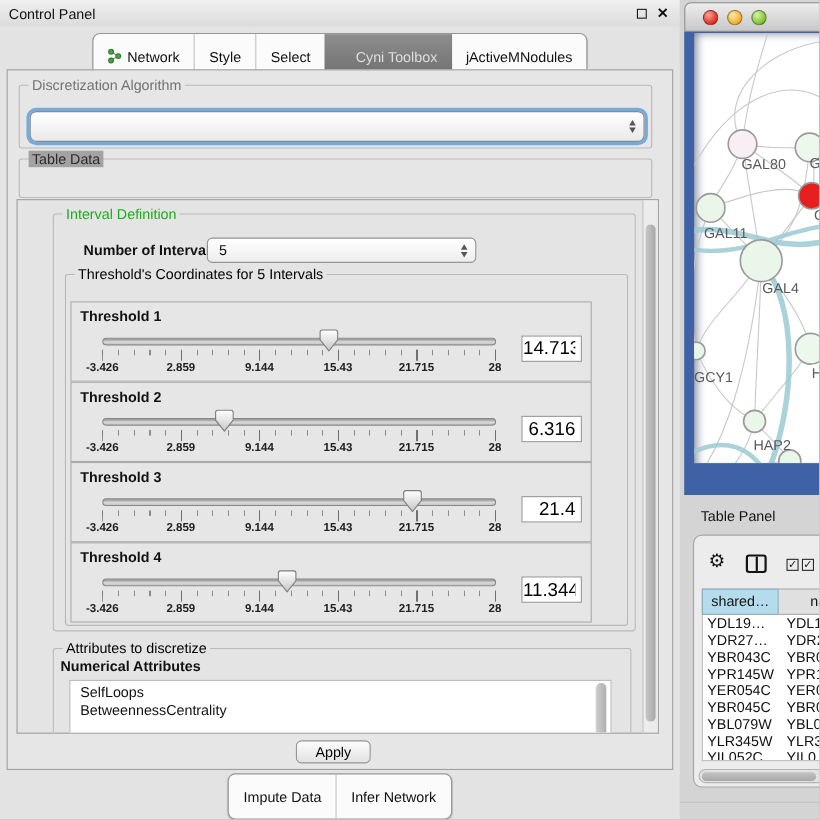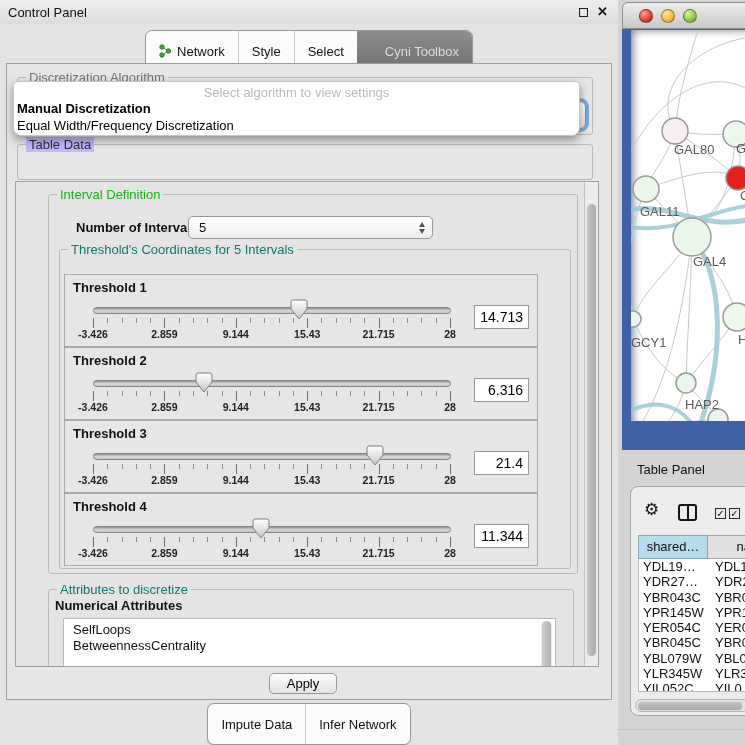--- a/index.html
+++ b/index.html
@@ -24,27 +24,27 @@
   .seg.divided { border-right:1px solid #c4c4c4; }
   .seg.dark { background:linear-gradient(#8d8d8d,#6f6f6f); color:#dedede;padding-left:28px; }
   .content-box { position:absolute; left:6px; top:63px; width:606px; height:637px;
     border:1px solid #9f9f9f; background:#e6e6e6; }
   .group { position:absolute; border:1px solid #b9b9b9; border-radius:3px; }
   .gtitle { position:absolute; top:-8px; left:8px; background:#e6e6e6; padding:0 3px;
     font-size:13px; white-space:nowrap; }
   .gtitle.gray  { color:#737373; }
   .gtitle.dark  { color:#2b2b2b; }
   .gtitle.green { color:#18b018; }
-  .gtitle.blue  { color:#0f766e; }
+  .gtitle.blue  { color:#000000; }
   .algo-group { left:10px; top:13px; width:576px; height:58px; }
   .focus-combo { position:absolute; left:20px; top:37px; width:559px; height:28px;
     border-radius:6px; background:linear-gradient(#ffffff,#e9e9e9); border:1px solid #8a8a8a;
     box-shadow:0 0 0 3px rgba(110,168,220,.95); }
   .td-group { left:10px; top:80px; width:576px; height:36px; }
-  .td-group .gtitle { background:#c4b5fd; }
+  .td-group .gtitle { background:#a3a3a3; }
   .combo { position:relative; border:1px solid #979797; border-radius:5px;
     background:linear-gradient(#ffffff,#ededed); font-size:13px; display:flex; align-items:center; }
   .combo .val { padding-left:10px; flex:1; white-space:nowrap; overflow:hidden; }
   .stepper { position:absolute; right:7px; top:50%; transform:translateY(-50%);
     display:flex; flex-direction:column; align-items:center; gap:2px; }
   .arr-up { width:0; height:0; border-left:3.5px solid transparent; border-right:3.5px solid transparent; border-bottom:5px solid #555; }
   .arr-dn { width:0; height:0; border-left:3.5px solid transparent; border-right:3.5px solid transparent; border-top:5px solid #555; }
   .td-combo { position:absolute; left:10px; top:8px; width:556px; height:23px; }
   .popup { position:absolute; left:6px; top:17px; width:567px; height:55px; z-index:6;
     background:#fff; border:1px solid #c6c6c6; border-radius:4px 4px 8px 8px;
@@ -73,21 +73,21 @@
   .ticks { position:absolute; left:0; top:17px; width:358px; height:10px;
     background-image:
       repeating-linear-gradient(90deg,#6f6f6f 0 1px,transparent 1px 71.4px),
       repeating-linear-gradient(90deg,#8a8a8a 0 1px,transparent 1px 14.28px);
     background-size:358px 10px,358px 5px;
     background-position:0 0,0 0;
     background-repeat:no-repeat,no-repeat; }
   .scale { position:absolute; left:0; top:27px; width:358px; height:13px; }
   .scale span { position:absolute; transform:translateX(-50%); font-size:10.5px; font-weight:bold; color:#222; white-space:nowrap; }
   .thr-value { position:absolute; left:409px; top:30px; width:55px; height:24px;
-    border:1px solid #979797; background:#fff; font-size:14px; text-align:right;
+    border:1px solid #979797; background:#fff; font-size:17px; text-align:right;
     padding-right:5px; font-family:"Liberation Sans",sans-serif; }
   .attr-group { left:32px; top:407px; width:526px; height:88px; }
   .num-label { position:absolute; left:6px; top:8px; font-size:13px; font-weight:bold; }
   .attr-list { position:absolute; left:14px; top:28px; width:493px; height:70px;
     background:#fff; border:1px solid #b7b7b7; font-size:13px; padding:3px 0 0 9px; line-height:15.5px; }
   .list-scrollbar { position:absolute; right:3px; top:2px; bottom:3px; width:11px;
     background:#ededed; border-radius:6px; }
   .list-thumb { position:absolute; left:1px; right:1px; top:0; height:100%;
     background:linear-gradient(90deg,#cdcdcd,#b0b0b0); border-radius:6px; }
   .apply-btn { position:absolute; left:262px; top:609px; width:68px; height:21px;
@@ -174,44 +174,42 @@
         </div>
         <div class="seg divided">
           <span>Style</span>
         </div>
         <div class="seg">
           <span>Select</span>
         </div>
         <div class="seg dark">
           <span>Cyni Toolbox</span>
         </div>
+        <div class="seg">
+          <span>jActiveMNodules</span>
+        </div>
       </div>
     </div>
 
     <div class="content-box">
 
       <div class="group algo-group">
         <span class="gtitle gray">Discretization Algorithm</span>
       </div>
       <div class="focus-combo">
         <span class="stepper">
           <span class="arr-up"></span>
             <span class="arr-dn"></span>
         </span>
       </div>
 
       <div class="group td-group">
         <span class="gtitle dark">Table Data</span>
       </div>
 
-      <div class="popup">
-        <div class="pop-placeholder">Select algorithm to view settings</div>
-        <div class="pop-item bold">Manual Discretization</div>
-        <div class="pop-item">Equal Width/Frequency Discretization</div>
-      </div>
 
       <div class="scrollpane">
 
         <div class="group interval-group">
           <span class="gtitle green">Interval Definition</span>
           <span class="noi-label">Number of Intervals</span>
           <div class="combo noi-combo">
             <span class="val">5</span>
             <span class="stepper">
               <span class="arr-up"></span>

